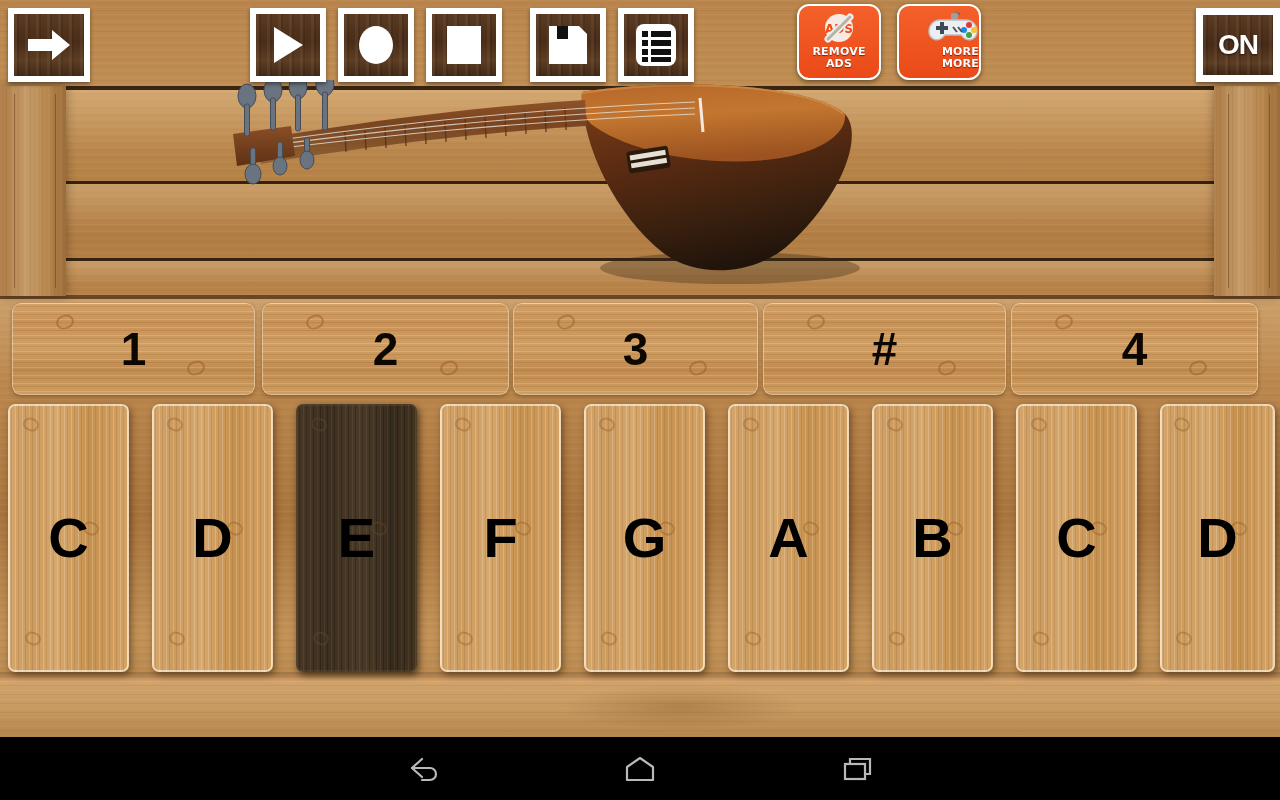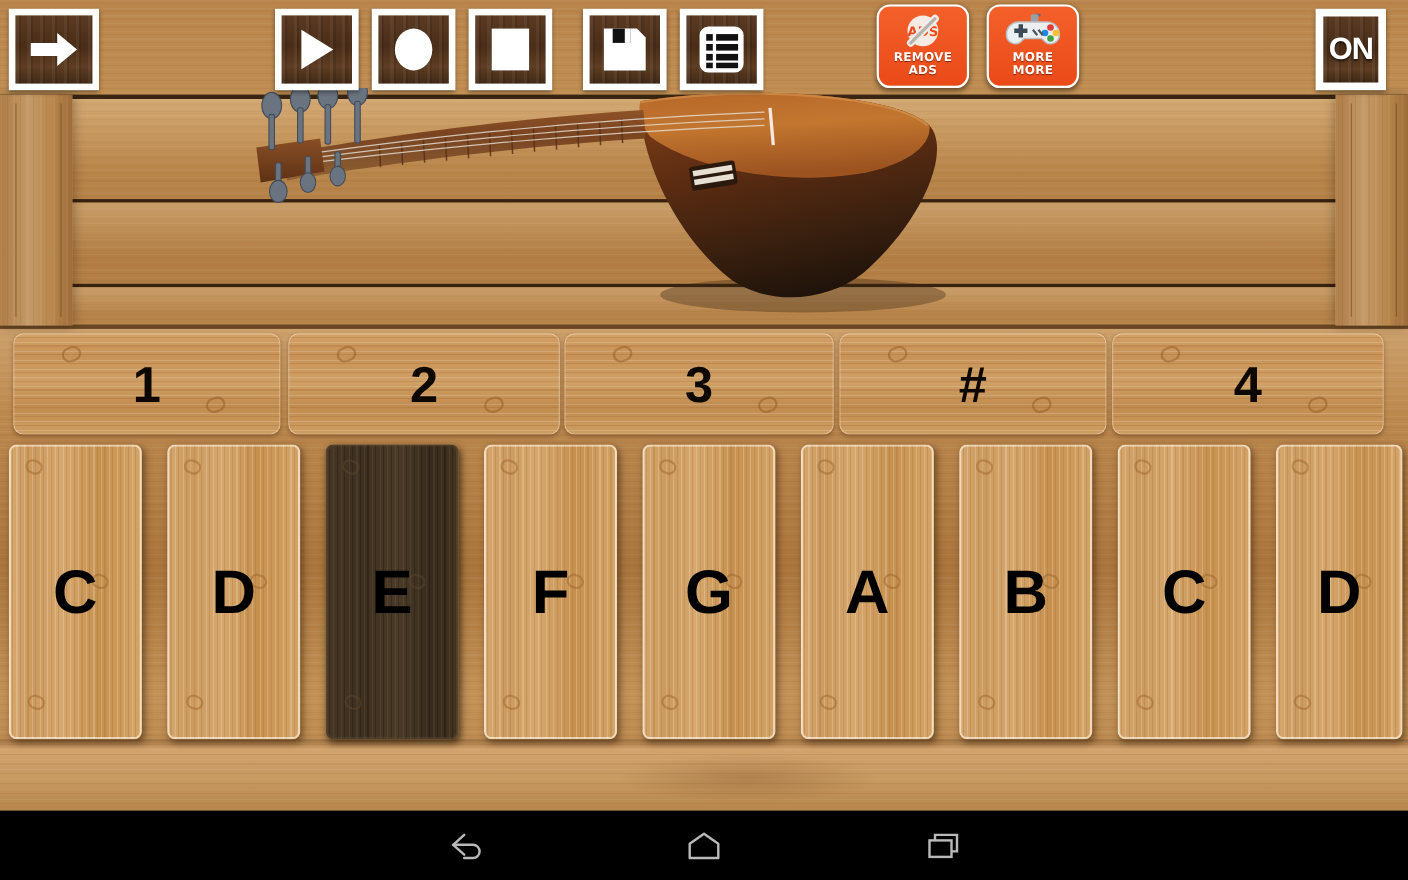--- a/index.html
+++ b/index.html
@@ -379,41 +379,41 @@
           <line x1="6" y1="28" x2="28" y2="6" stroke="#f0ece8" stroke-width="7" stroke-linecap="round"></line>
           <line x1="6" y1="28" x2="28" y2="6" stroke="#b9b2a9" stroke-width="3" stroke-linecap="round"></line>
         </svg>
       </div>
       <div class="plabel">
         <span>REMOVE</span>
         <span>ADS</span>
       </div>
     </div>
 
-    <div class="promo" style="left:897px; top:4px;">
+    <div class="promo" style="left:897px; top:4px;align-items:flex-end;">
       <div class="glyph">
         <svg width="52" height="32" viewBox="0 0 52 32">
           <path d="M26 3 a7 7 0 0 1 7 -1" fill="none" stroke="#6b6f72" stroke-width="2.2"></path>
           <rect x="24" y="1" width="7" height="7" rx="1.5" fill="#9aa0a4"></rect>
           <path d="M13 8 h26 a11 11 0 0 1 11 11 v1 a8 8 0 0 1 -13 6 l-3 -3 h-16 l-3 3 a8 8 0 0 1 -13 -6 v-1 a11 11 0 0 1 11 -11 z" fill="#eceff1" stroke="#b9bfc4" stroke-width="1.4"></path>
           <path d="M9 14 h4 v-4 h4 v4 h4 v4 h-4 v4 h-4 v-4 h-4 z" fill="#3a4a57"></path>
           <circle cx="42" cy="13" r="3" fill="#e53935"></circle>
           <circle cx="47" cy="18" r="3" fill="#fbc02d"></circle>
           <circle cx="42" cy="23" r="3" fill="#43a047"></circle>
           <circle cx="37" cy="18" r="3" fill="#1e88e5"></circle>
           <path d="M26 15 l4 5 M31 15 l4 5" stroke="#4a5560" stroke-width="2" fill="none"></path>
         </svg>
       </div>
       <div class="plabel">
         <span>MORE</span>
         <span>MORE</span>
       </div>
     </div>
 
-    <div class="onbtn" style="left:1196px; top:8px; width:64px; height:74px;">
+    <div class="onbtn" style="left:1196px; top:8px; width:84px; height:74px;">
       <div class="inner">
         <span class="txt">ON</span>
       </div>
     </div>
   </div>
 
   <div class="numrow">
     <div class="numkey" style="left:12px;   width:243px;">
       <span class="knot k1"></span>
       <span class="knot k2"></span>

